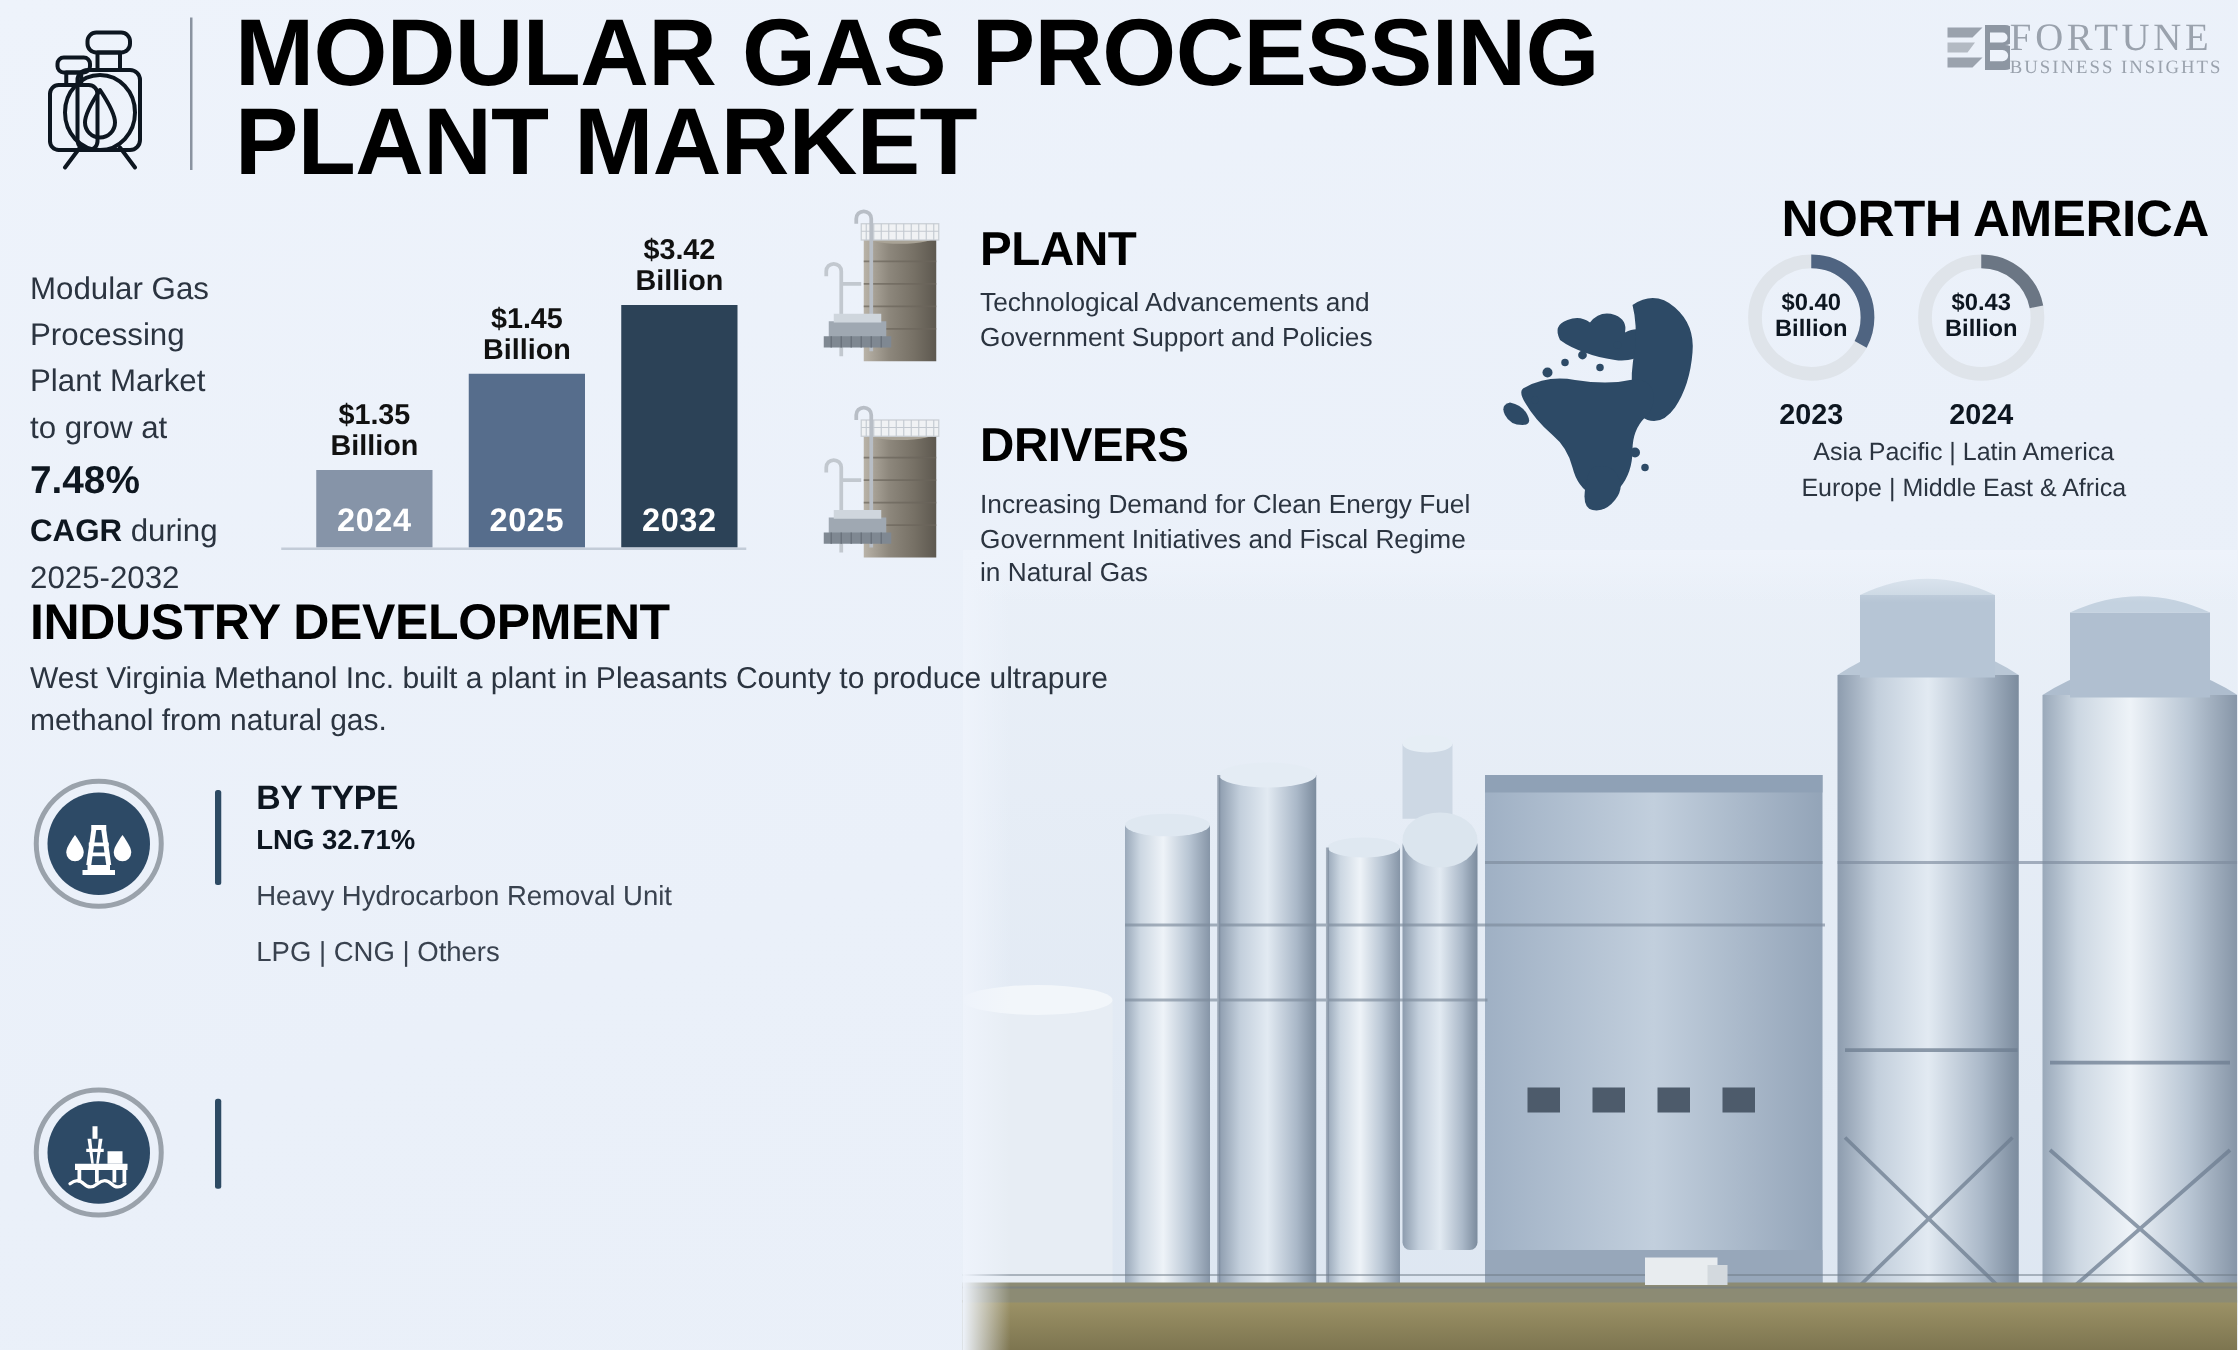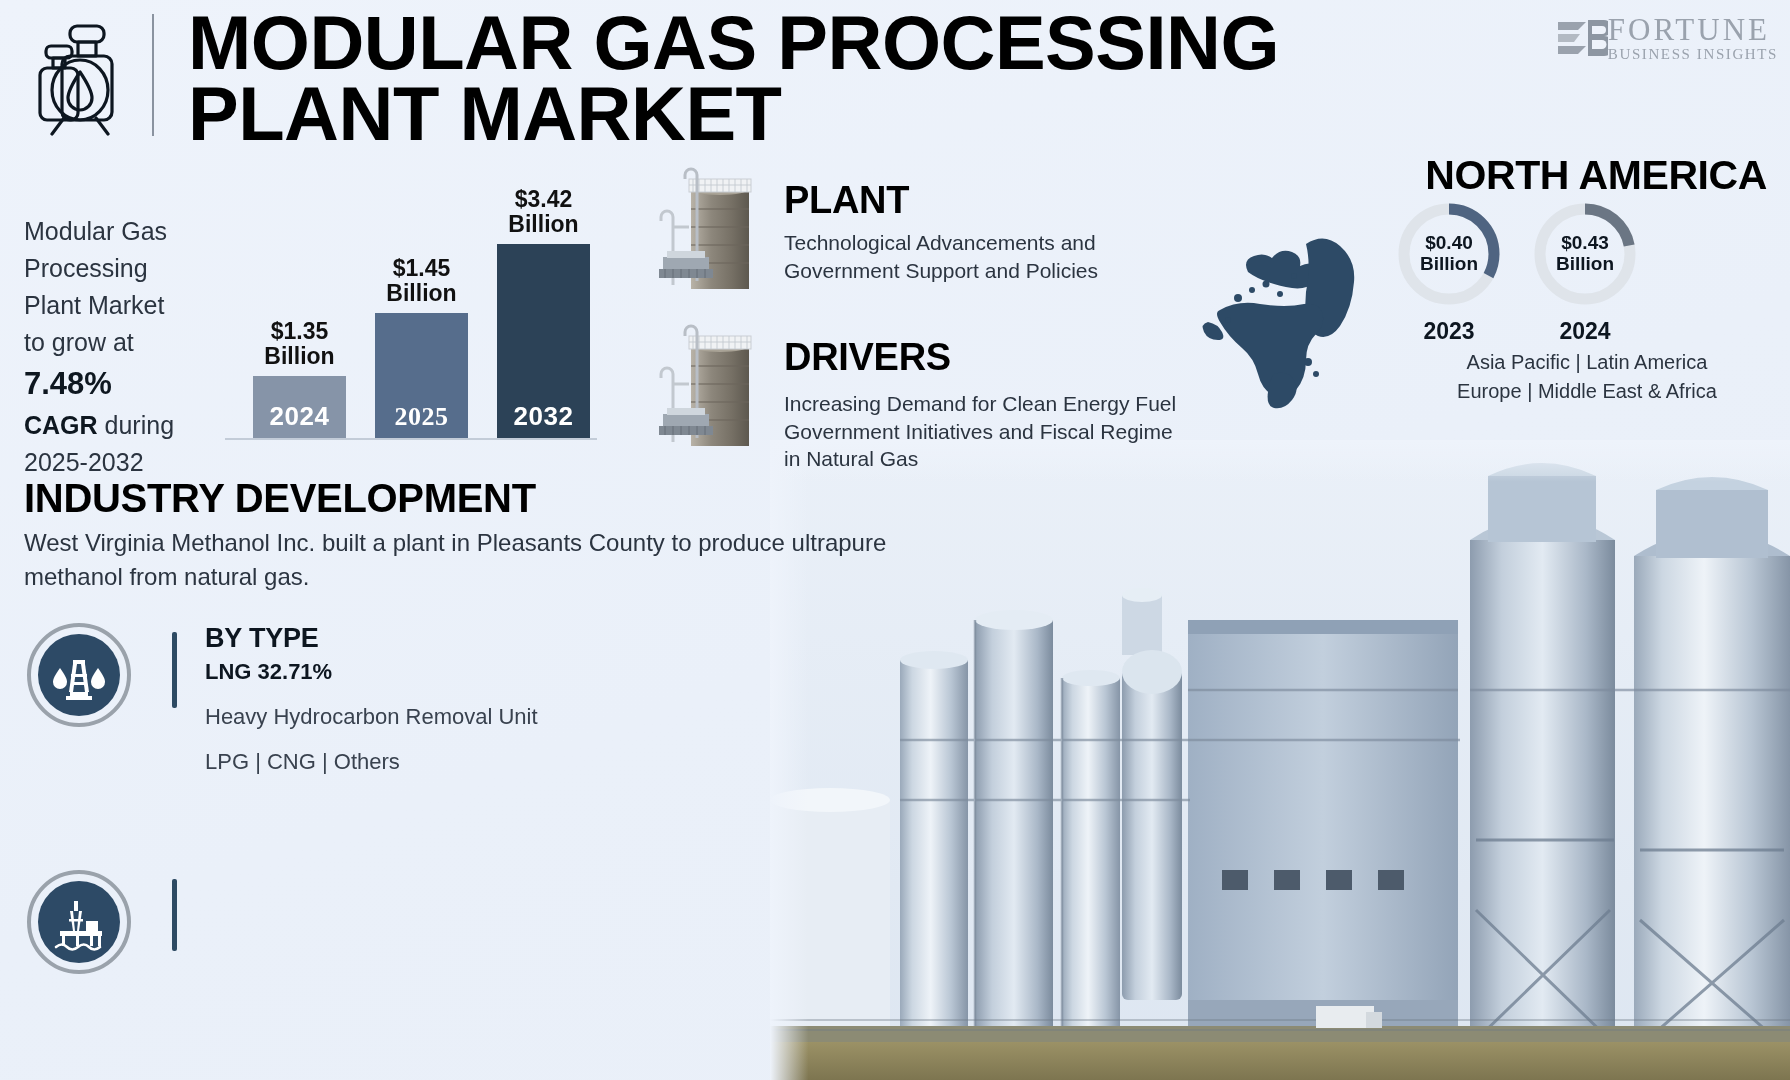--- a/index.html
+++ b/index.html
@@ -52,21 +52,21 @@
   
   .na{position:absolute;left:1190px;top:152px;width:585px;height:260px;}
   .na-h{position:absolute;right:8px;top:0;font-size:41px;font-weight:800;color:#000;letter-spacing:-0.4px;}
   .na-map{position:absolute;left:0;top:50px;width:215px;height:215px;}
   .donuts{position:absolute;left:205px;top:48px;display:flex;gap:28px;}
   .donut-box{display:flex;flex-direction:column;align-items:center;}
   .donut{position:relative;width:108px;height:108px;}
   .donut .dv{position:absolute;inset:0;display:flex;flex-direction:column;align-items:center;justify-content:center;
       font-size:19px;font-weight:800;color:#0d1620;line-height:1.08;text-align:center;}
   .donut-year{margin-top:10px;font-size:23px;font-weight:800;color:#0d1620;}
-  .na-regions{position:absolute;right:8px;top:196px;width:360px;text-align:center;font-size:20px;line-height:1.45;color:#2b3440;}
+  .na-regions{position:absolute;right:24px;top:196px;width:360px;text-align:center;font-size:20px;line-height:1.45;color:#2b3440;}
 
   
   .indev{position:absolute;left:24px;top:476px;width:880px;}
   .indev h2{margin:0;font-size:40px;font-weight:800;color:#000;letter-spacing:-0.3px;line-height:1.1;}
   .indev p{margin:6px 0 0 0;font-size:24px;line-height:1.4;color:#2b3440;}
 
   
   .segs{position:absolute;left:24px;top:620px;width:620px;}
   .seg{position:relative;display:flex;align-items:flex-start;gap:0;}
   .seg + .seg{margin-top:74px;}
@@ -239,21 +239,21 @@
         <span>$1.35</span><br><span>Billion</span>
       </div>
       <div class="bar" style="height:62px;background:#8694a8;">
         <span>2024</span>
       </div>
     </div>
     <div class="bar-wrap" style="left:150px;">
       <div class="bar-lbl">
         <span>$1.45</span><br><span>Billion</span>
       </div>
-      <div class="bar" style="height:125px;background:#566d8c;font-family:Liberation Serif, serif;">
+      <div class="bar" style="height:139px;background:#566d8c;">
         <span>2025</span>
       </div>
     </div>
     <div class="bar-wrap" style="left:272px;">
       <div class="bar-lbl">
         <span>$3.42</span><br><span>Billion</span>
       </div>
       <div class="bar" style="height:194px;background:#2c4257;">
         <span>2032</span>
       </div>

